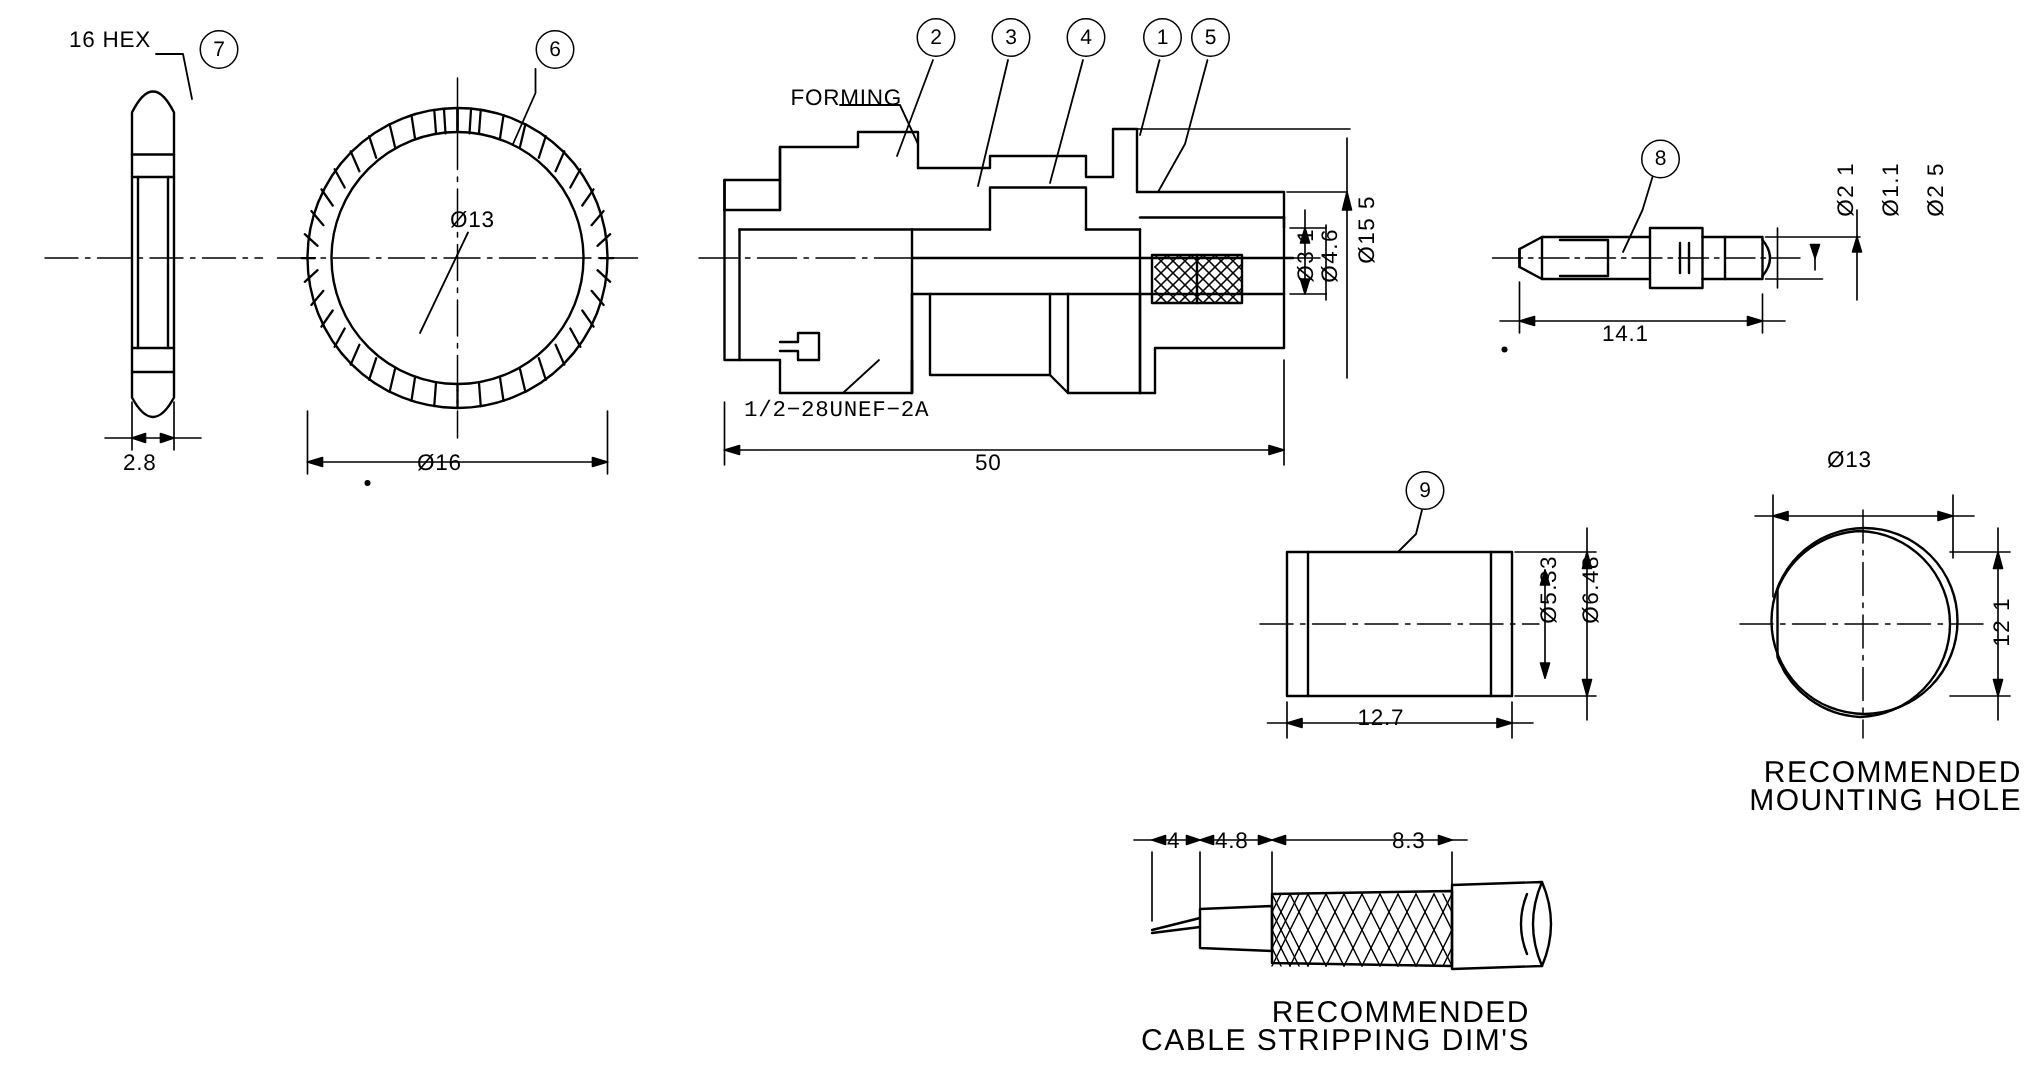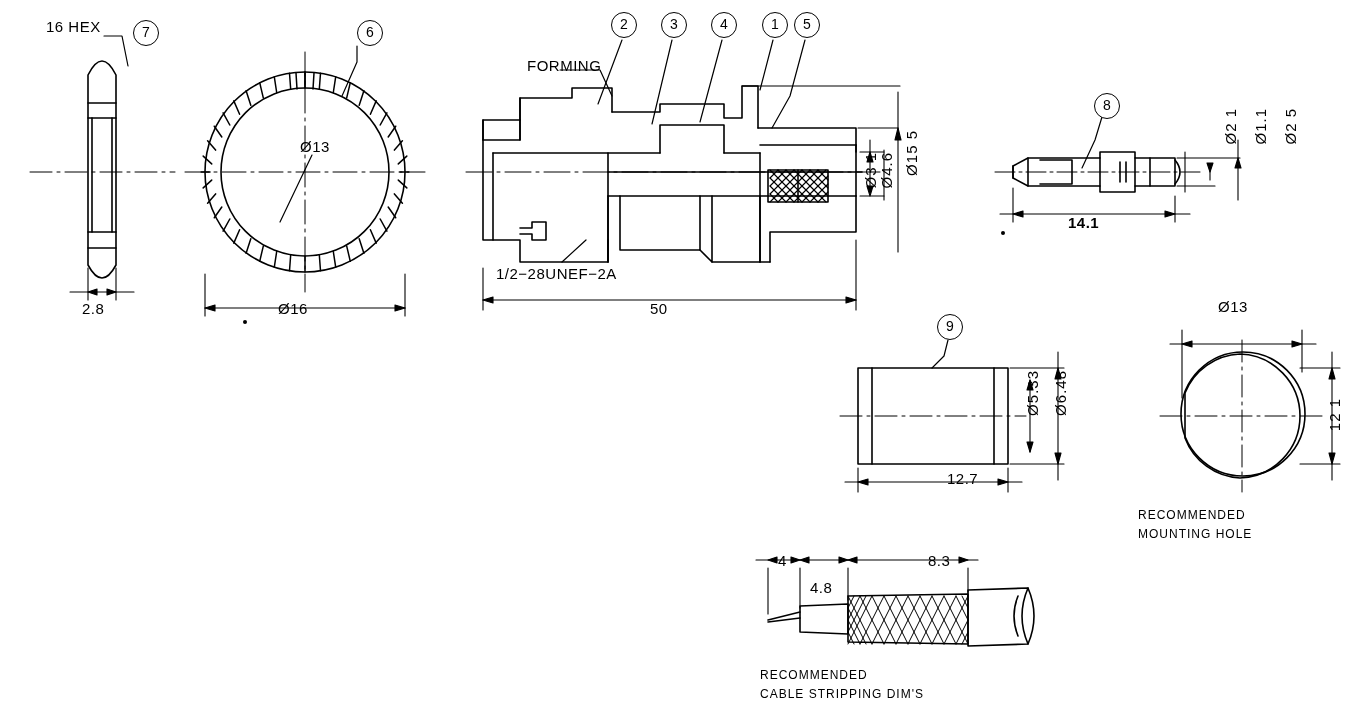--- a/index.html
+++ b/index.html
@@ -45,22 +45,22 @@
     border: 1.6px solid #000;
     border-radius: 50%;
     box-sizing: border-box;
     font-size: 14px;
     line-height: 23px;
     text-align: center;
     background: #fff;
   }
   .cap {
     position: absolute;
-    text-align: left;
-    font-size: 12px;
+    text-align: right;
+    font-size: 20px;
     line-height: 19px;
     letter-spacing: 1px;
     white-space: pre;
   }
 </style>
 </head>
 <body>
 
 <div id="sheet">
 
@@ -335,40 +335,40 @@
   <div class="callout" style="left:1094px; top:93px;">8</div>
   <div class="callout" style="left:937px; top:314px;">9</div>
 
   <div class="lbl" style="left:46px; top:18px;text-align:right;">16 HEX</div>
   <div class="lbl" style="left:82px; top:300px;text-align:center;">2.8</div>
 
   <div class="lbl" style="left:300px; top:138px;">Ø13</div>
   <div class="lbl" style="left:278px; top:300px;">Ø16</div>
 
   <div class="lbl" style="left:527px; top:57px;">FORMING</div>
-  <div class="lbl" style="left:496px; top:265px;">1/2−28UNEF−2A</div>
+  <div class="lbl" style="left:496px; top:265px;font-family:Liberation Mono, monospace;">1/2−28UNEF−2A</div>
   <div class="lbl" style="left:650px; top:300px;">50</div>
 
   <div class="lbl vert" style="left:862px; top:152px;">Ø3 1</div>
   <div class="lbl vert" style="left:878px; top:152px;">Ø4.6</div>
   <div class="lbl vert" style="left:903px; top:130px;">Ø15 5</div>
 
   <div class="lbl vert" style="left:1222px; top:108px;">Ø2 1</div>
   <div class="lbl vert" style="left:1252px; top:108px;">Ø1.1</div>
   <div class="lbl vert" style="left:1282px; top:108px;">Ø2 5</div>
-  <div class="lbl" style="left:1068px; top:214px;font-weight:bold;">14.1</div>
+  <div class="lbl" style="left:1068px; top:214px;">14.1</div>
 
   <div class="lbl vert" style="left:1024px; top:370px;">Ø5.33</div>
   <div class="lbl vert" style="left:1052px; top:370px;">Ø6.48</div>
-  <div class="lbl" style="left:905px; top:470px;margin-left:42px;">12.7</div>
+  <div class="lbl" style="left:905px; top:470px;">12.7</div>
 
   <div class="lbl" style="left:1218px; top:298px;">Ø13</div>
   <div class="lbl vert" style="left:1326px; top:398px;">12 1</div>
   <div class="cap" style="left:1138px; top:506px; width:210px;">RECOMMENDED
 MOUNTING HOLE</div>
 
   <div class="lbl" style="left:778px; top:552px;">4</div>
-  <div class="lbl" style="left:810px; top:579px;">4.8</div>
+  <div class="lbl" style="left:810px; top:552px;">4.8</div>
   <div class="lbl" style="left:888px; top:552px;margin-left:40px;">8.3</div>
   <div class="cap" style="left:760px; top:666px; width:260px;">RECOMMENDED
 CABLE STRIPPING DIM'S</div>
 
 </div>
 
 </body></html>

